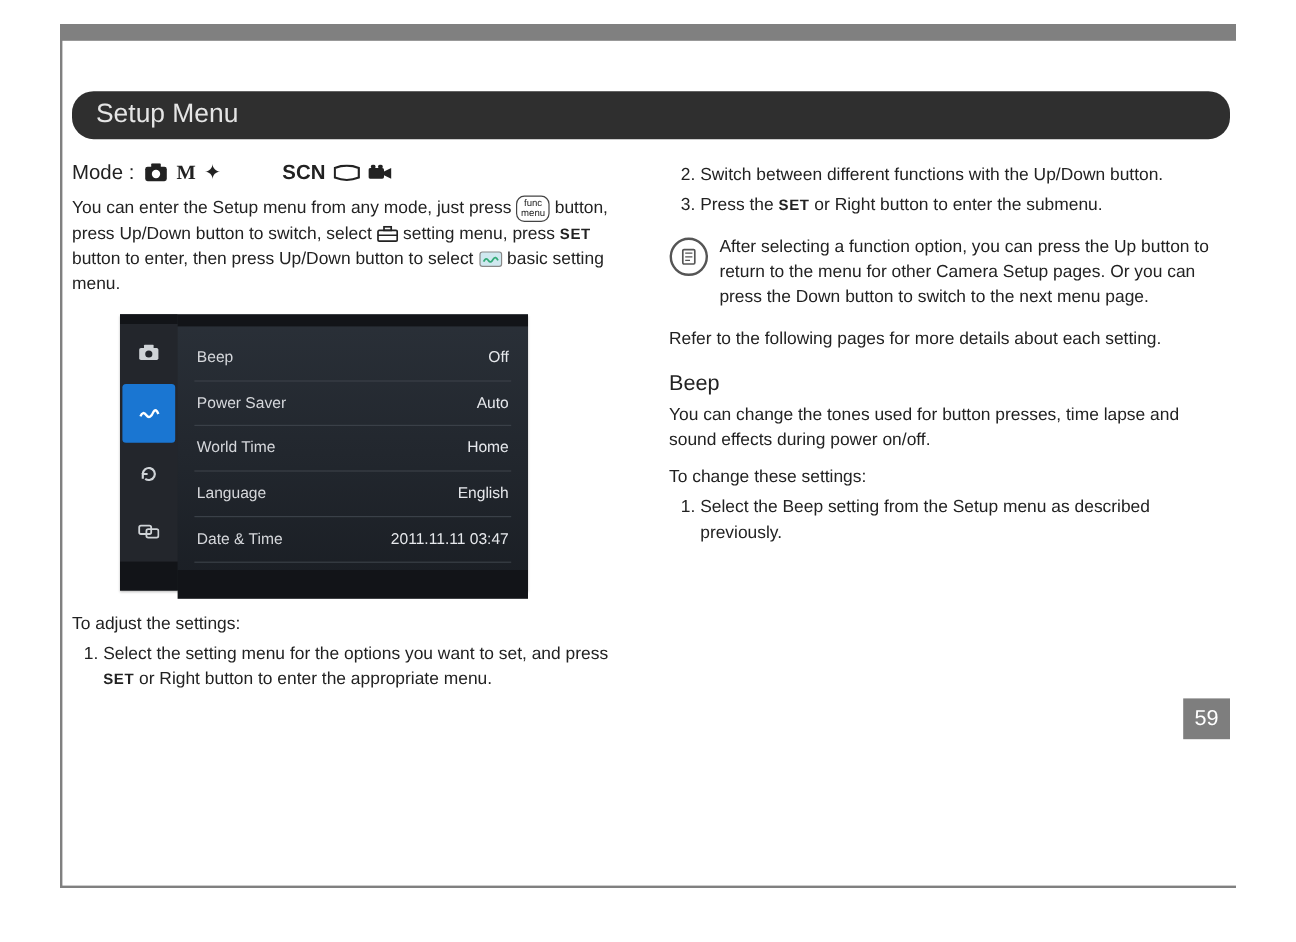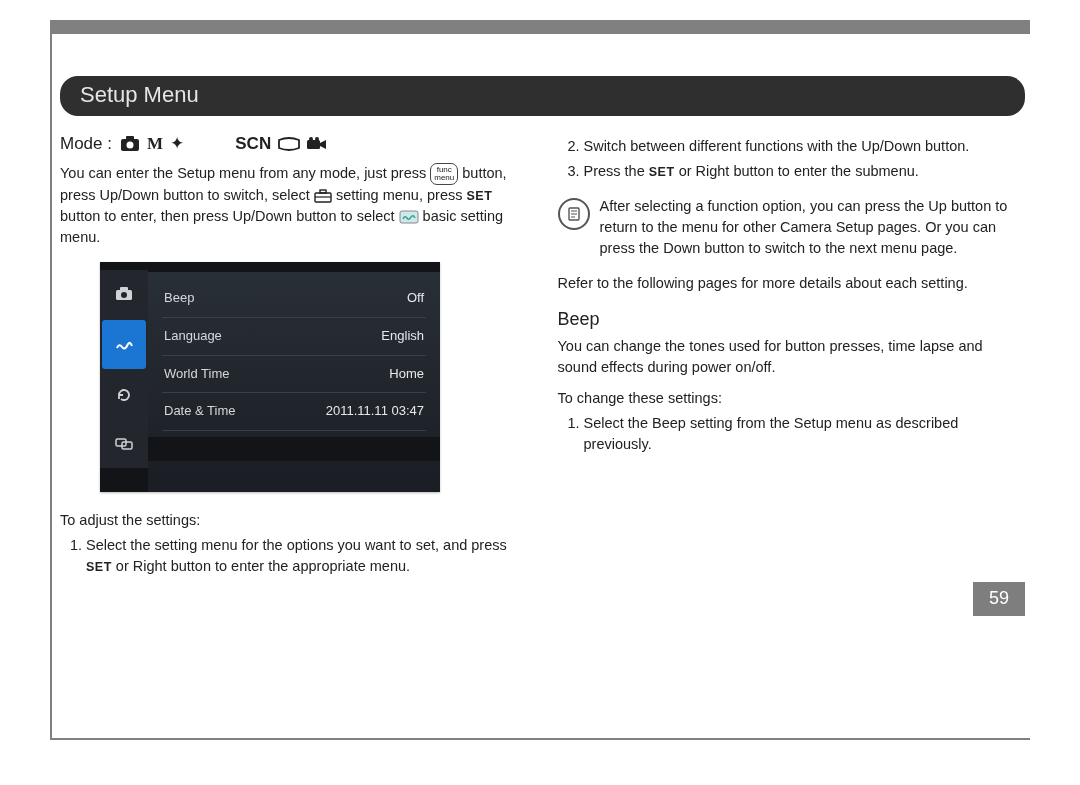--- a/index.html
+++ b/index.html
@@ -112,21 +112,21 @@
   .set-text { font-family: Arial, sans-serif; font-size:12.5px; font-weight:600; letter-spacing:0.5px;}
   .func-btn {
     display:inline-block; border:1.5px solid #444; border-radius:7px;
     font-size:8px; line-height:1; padding:2px 3px; vertical-align:middle;
     font-family: Arial, sans-serif; text-align:center;
   }
   .page-num {
     position:absolute;
     right:0; bottom:-35px;
     background:#7e7e7e; color:#fff;
-    width:52px; height:34px;
+    width:39px; height:34px;
     display:flex; align-items:center; justify-content:center;
     font-size:18px;
   }
 </style>
 </head>
 <body>
 
 <div class="page-border"></div>
 <div class="content">
 
@@ -216,26 +216,30 @@
           </div>
           <div class="strip" style="height:24px;"></div>
         </div>
         <div class="lcd-main">
           <div class="lcd-title-strip"></div>
           <div class="lcd-row">
               <span>Beep</span>
               <span class="val">Off</span>
             </div>
           <div class="lcd-row">
+              <span>Power Saver</span>
+              <span class="val">Auto</span>
+            </div>
+          <div class="lcd-row">
+              <span>World Time</span>
+              <span class="val">Home</span>
+            </div>
+          <div class="lcd-row">
               <span>Language</span>
               <span class="val">English</span>
-            </div>
-          <div class="lcd-row">
-              <span>World Time</span>
-              <span class="val">Home</span>
             </div>
           <div class="lcd-row">
               <span>Date &amp; Time</span>
               <span class="val">2011.11.11 03:47</span>
             </div>
           <div class="lcd-footer"></div>
         </div>
       </div>
 
       <div>To adjust the settings:</div>

